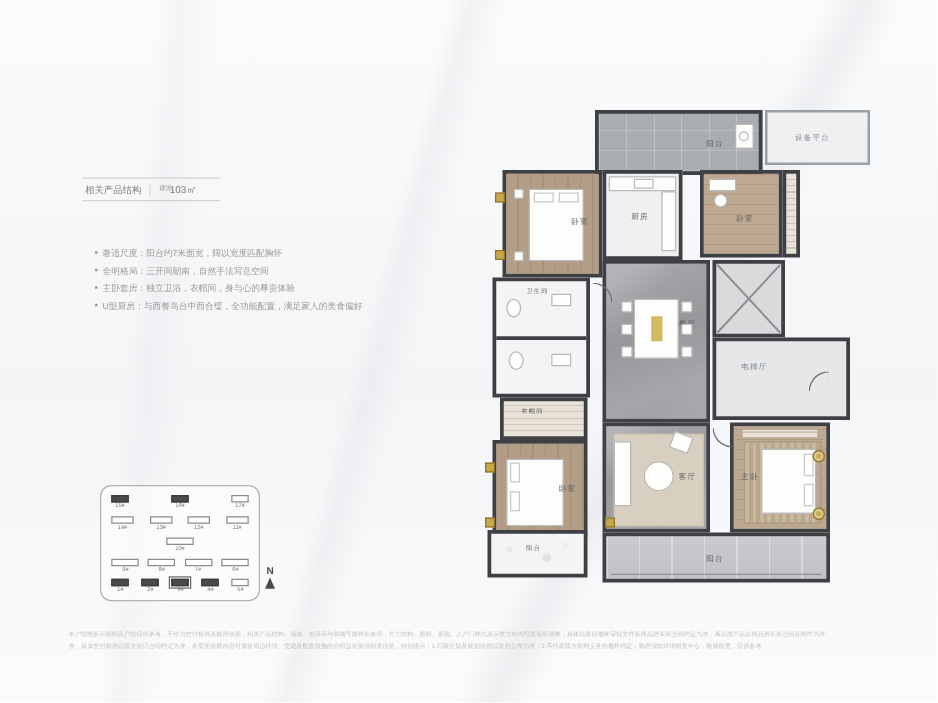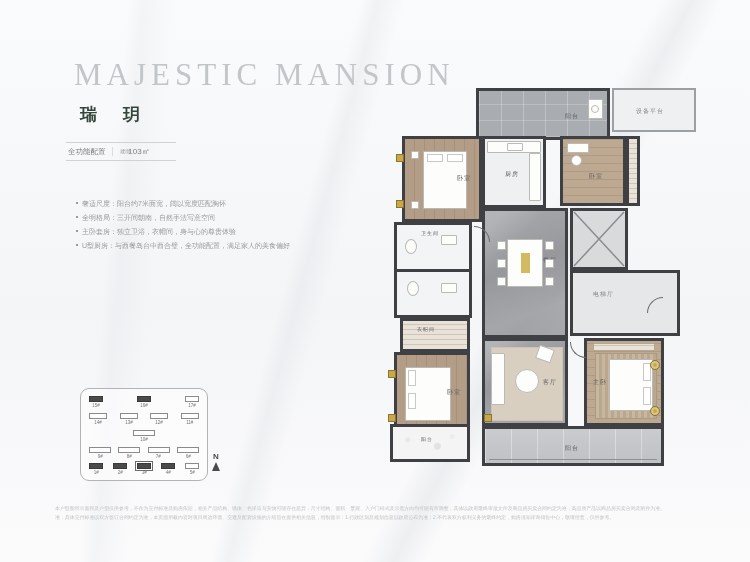--- a/index.html
+++ b/index.html
@@ -106,25 +106,23 @@
 
   
   .disclaimer { position:absolute; left:55px; top:505px; width:640px; color:#c2c2c2; }
   .disclaimer div { font-size:6px; transform:scale(.82); transform-origin:left top; white-space:nowrap; overflow:hidden; line-height:1.55; width:122%; }
 </style>
 </head>
 <body>
 
 <div class="page">
 
-  <div class="title">MAJESTIC MANSION</div>
-  <div class="cn-name">瑞玥</div>
 
   <div class="specbar">
-    <span>全功能配置</span>
+    <span>相关产品结构</span>
     <span class="sep">│</span>
     <span>
       <span class="area-pre">建面</span>
       <span class="area-val">103㎡</span>
     </span>
   </div>
 
   <ul class="features">
     <li><span class="dot"></span><span>奢适尺度：阳台约7米面宽，阔以宽度匹配胸怀</span></li>
     <li><span class="dot"></span><span>全明格局：三开间朝南，自然手法写意空间</span></li>

